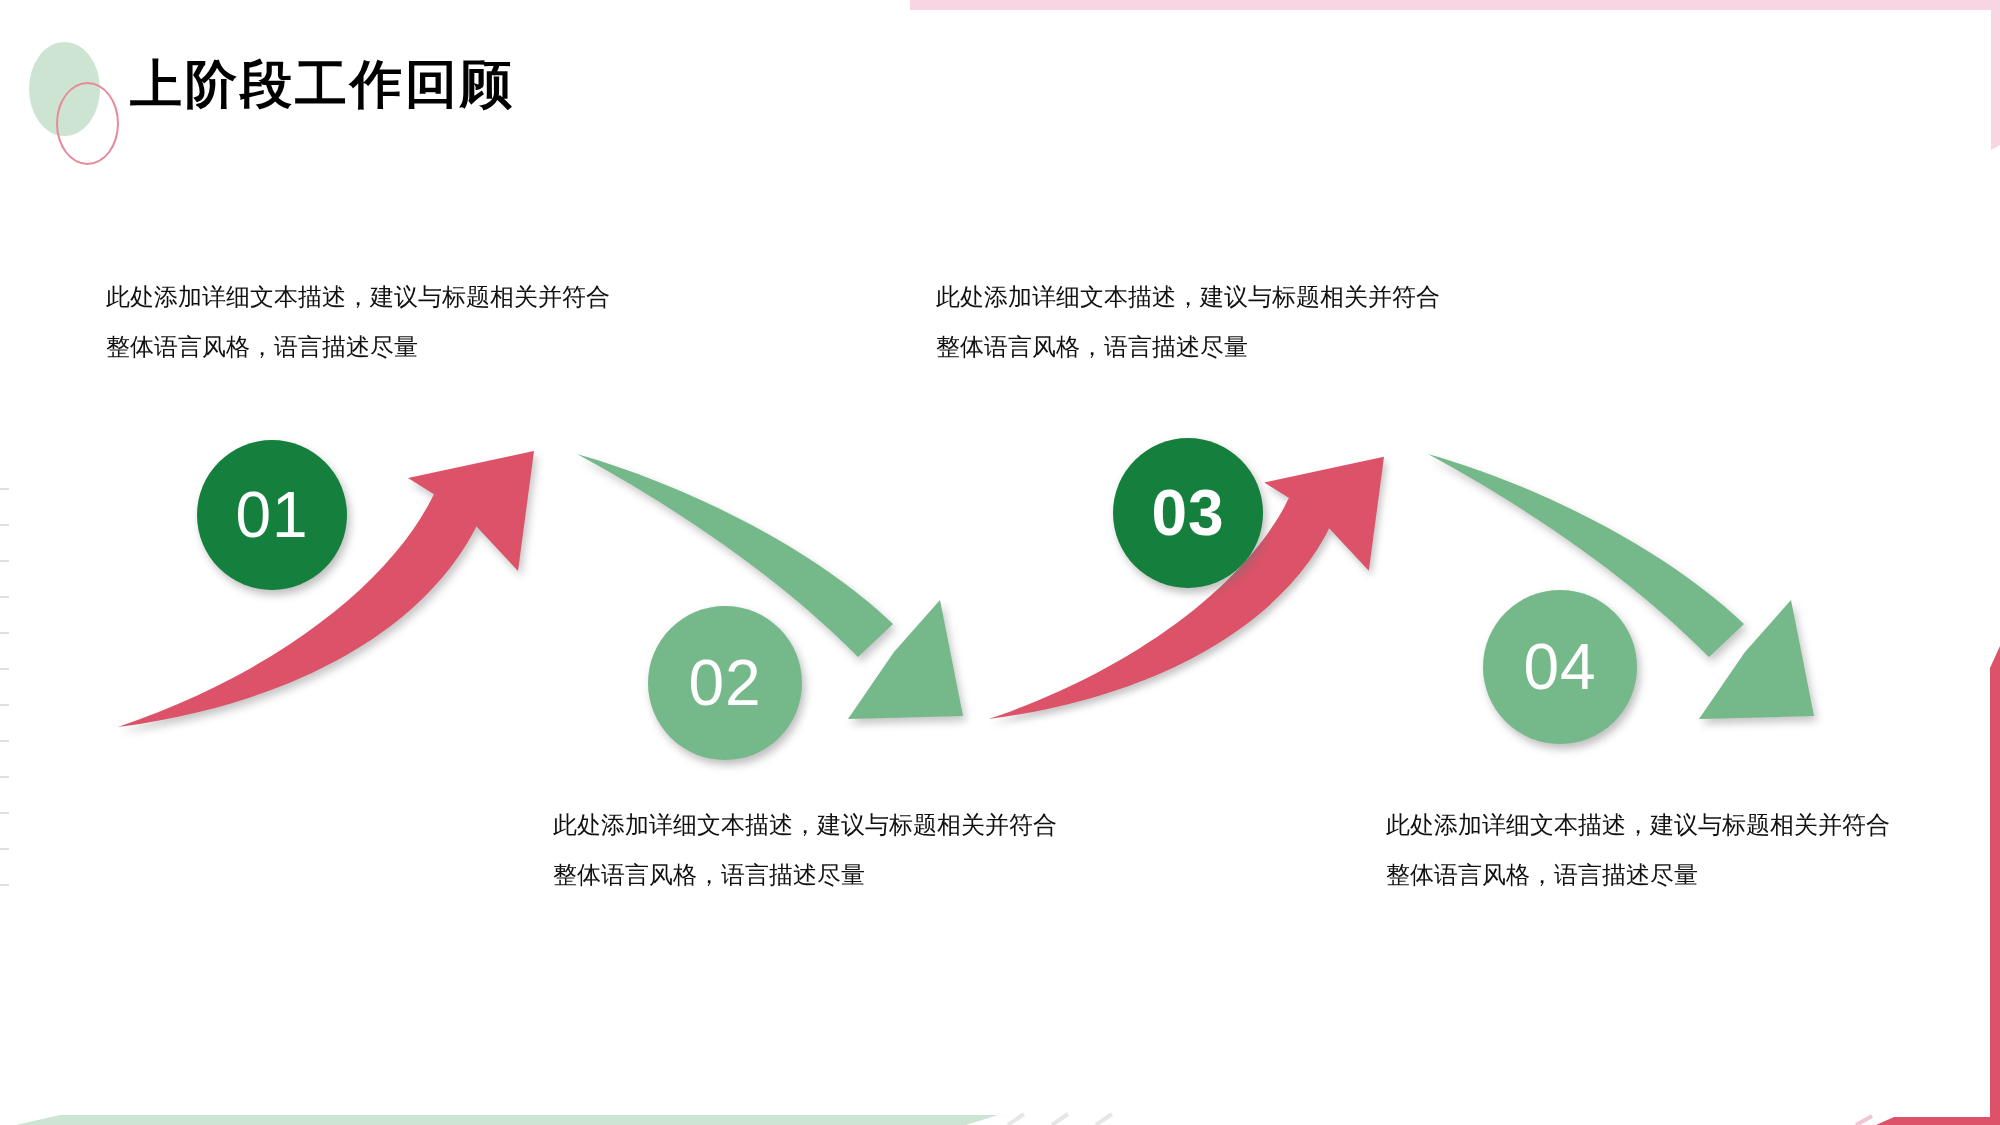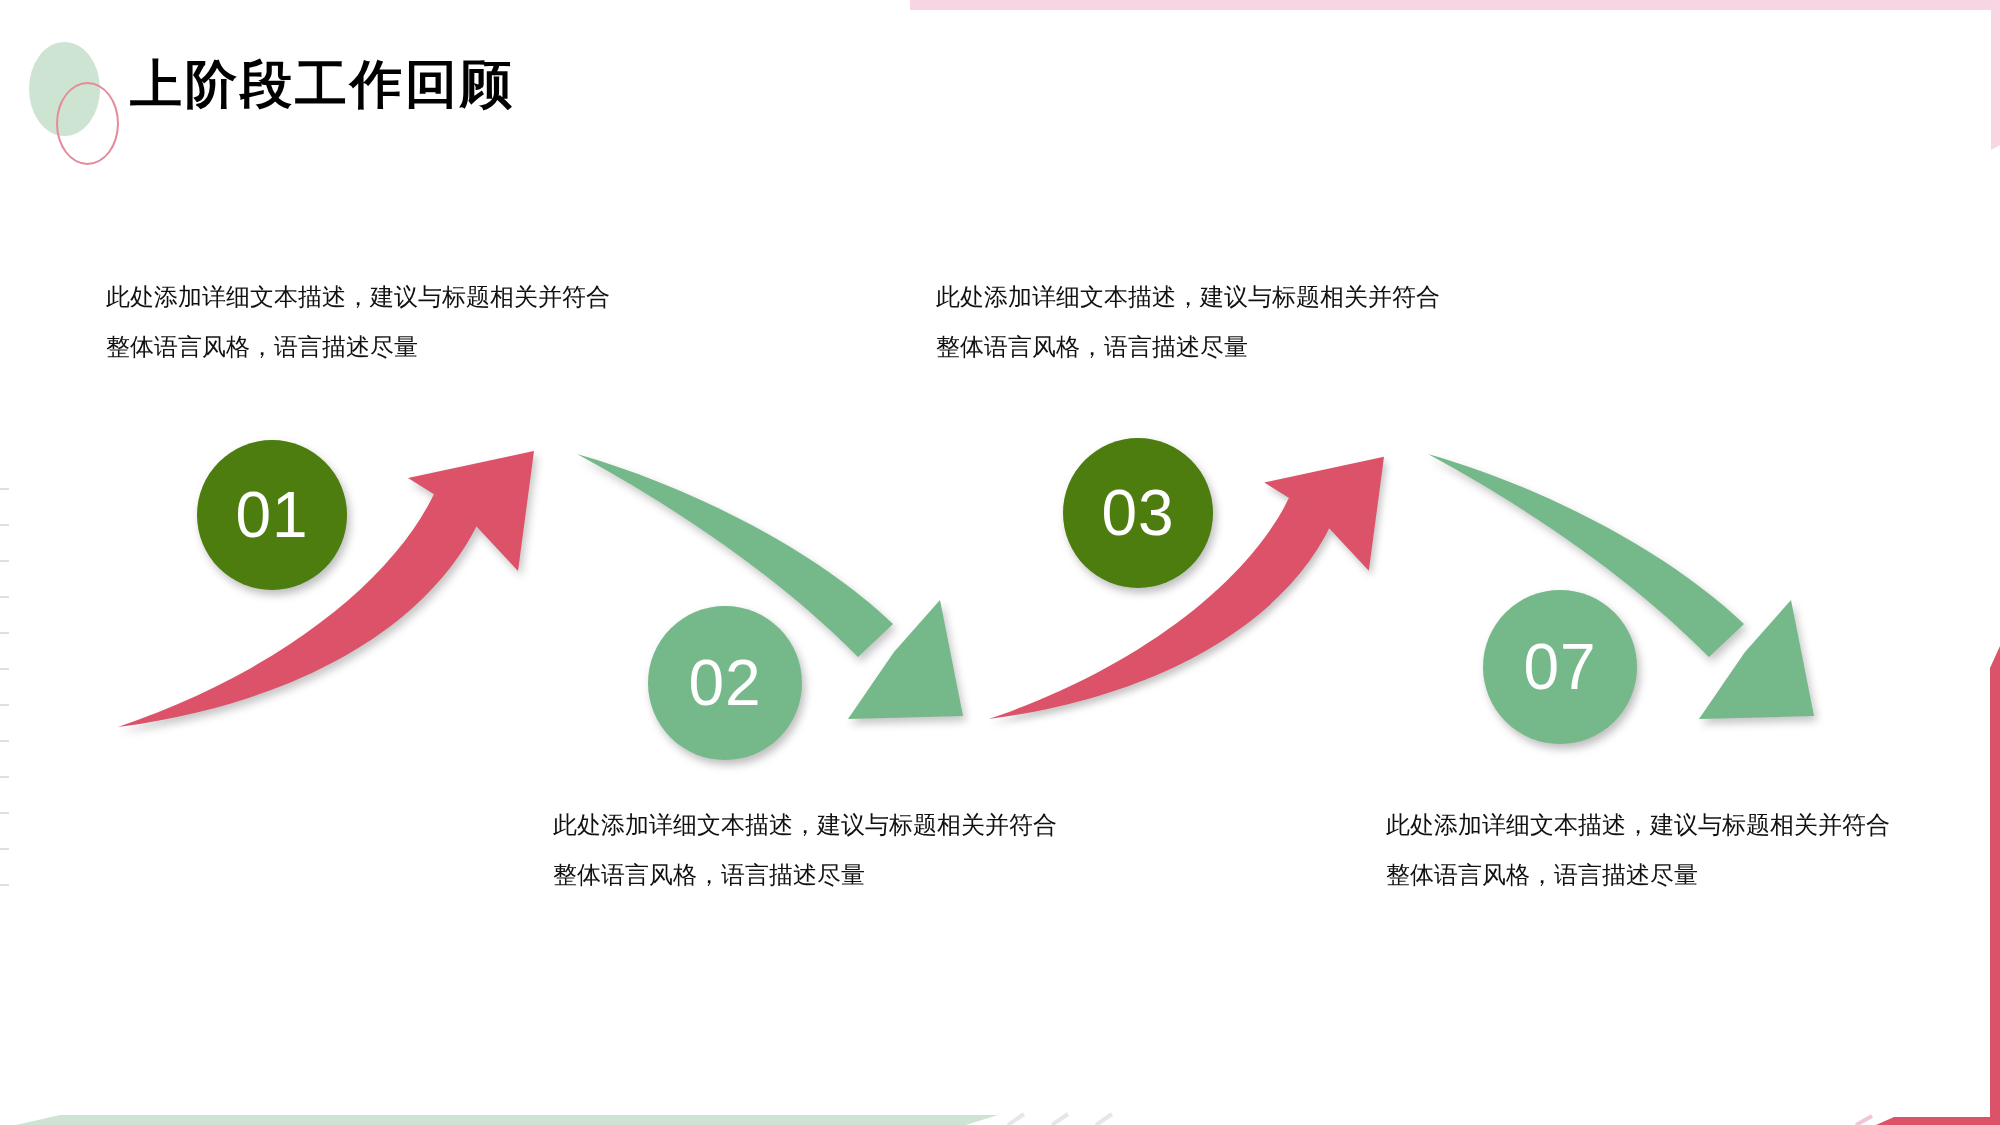--- a/index.html
+++ b/index.html
@@ -38,25 +38,25 @@
   .desc-3{left:928px;top:272px;}
   .desc-4{left:1378px;top:800px;}
 
   
   .step-circle{
     position:absolute;border-radius:50%;
     display:flex;align-items:center;justify-content:center;
     color:#fff;font-size:64px;font-weight:400;letter-spacing:1px;z-index:2;
     filter:drop-shadow(3px 5px 4px rgba(110,110,110,.45));
   }
-  .circle-red{background:#4d7c0f;}
+  .circle-red{background:#15803d;}
   .circle-green{background:#75b98a;}
   .c1{left:197px;top:440px;width:150px;height:150px;}
   .c2{left:648px;top:606px;width:154px;height:154px;}
-  .c3{left:1063px;top:438px;width:150px;height:150px;}
+  .c3{left:1113px;top:438px;width:150px;height:150px;font-weight:bold;}
   .c4{left:1483px;top:590px;width:154px;height:154px;}
 
   
   .left-dashes{
     position:absolute;left:0;top:488px;width:9px;height:402px;z-index:2;
     background:repeating-linear-gradient(to bottom,#dfdfe2 0 2px,transparent 2px 36px);
   }
 
   .arrow-shadow{filter:drop-shadow(3px 5px 4px rgba(110,110,110,.40));}
 </style>
@@ -130,14 +130,14 @@
 <div class="step-circle circle-red c1">
   <span>01</span>
 </div>
 <div class="step-circle circle-green c2">
   <span>02</span>
 </div>
 <div class="step-circle circle-red c3">
   <span>03</span>
 </div>
 <div class="step-circle circle-green c4">
-  <span>07</span>
+  <span>04</span>
 </div>
 
 </body></html>

